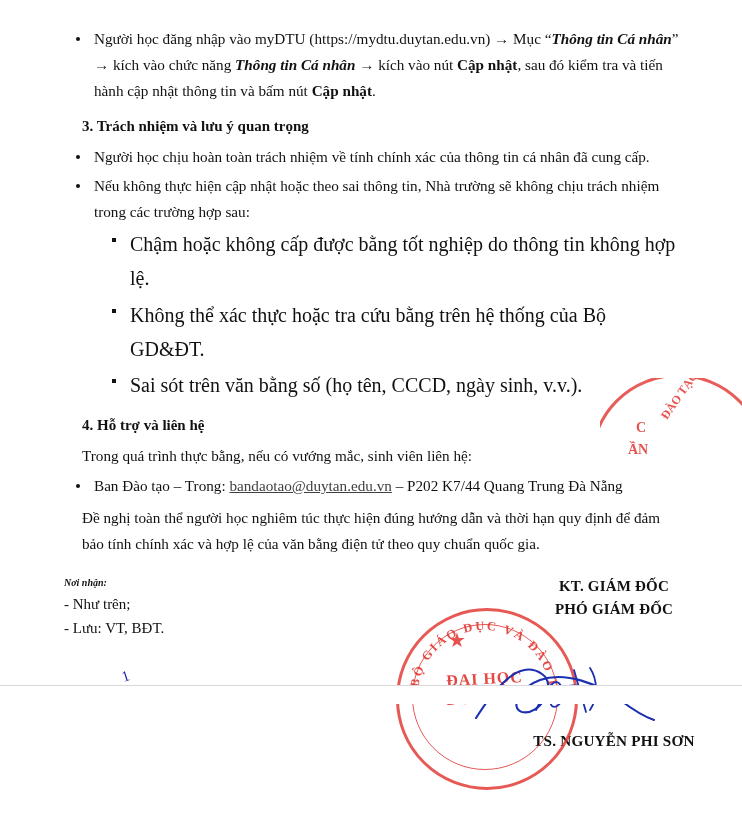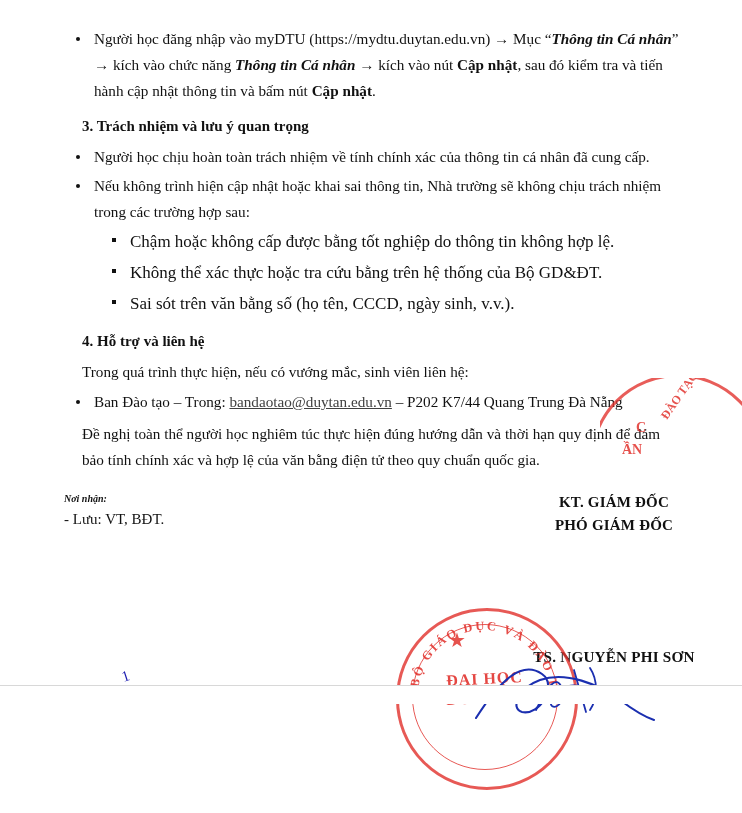--- a/index.html
+++ b/index.html
@@ -40,21 +40,21 @@
     position: absolute;
     left: 12px;
     top: 11px;
     width: 4px;
     height: 4px;
     background: #111;
     border-radius: 50%;
   }
   .bullet-item.l2 {
     padding-left: 66px;
-    font-size: 17px;
+    font-size: 20px;
   }
   .bullet-item.l2::before {
     left: 48px;
     top: 11px;
     width: 4px;
     height: 4px;
     border-radius: 0;
   }
   .heading {
     font-size: 15px;
@@ -230,61 +230,62 @@
     </li>
   </ul>
 
   <div class="heading">3. Trách nhiệm và lưu ý quan trọng</div>
 
   <ul class="bullet-list">
     <li class="bullet-item">
       <span>Người học chịu hoàn toàn trách nhiệm về tính chính xác của thông tin cá nhân đã cung cấp.</span>
     </li>
     <li class="bullet-item">
-      <span>Nếu không trình hiện cập nhật hoặc khai sai thông tin, Nhà trường sẽ không chịu trách nhiệm trong các trường hợp sau:</span>
+      <span>Nếu không thực hiện cập nhật hoặc theo sai thông tin, Nhà trường sẽ không chịu trách nhiệm trong các trường hợp sau:</span>
     </li>
     <li class="bullet-item l2">
       <span>Chậm hoặc không cấp được bằng tốt nghiệp do thông tin không hợp lệ.</span>
     </li>
     <li class="bullet-item l2">
       <span>Không thể xác thực hoặc tra cứu bằng trên hệ thống của Bộ GD&amp;ĐT.</span>
     </li>
     <li class="bullet-item l2">
       <span>Sai sót trên văn bằng số (họ tên, CCCD, ngày sinh, v.v.).</span>
     </li>
   </ul>
 
   <div class="heading">4. Hỗ trợ và liên hệ</div>
-  <div class="para">Trong quá trình thực hiện, nếu có vướng mắc, sinh viên liên hệ:</div>
+  <div class="para">Trong quá trình thực bằng, nếu có vướng mắc, sinh viên liên hệ:</div>
 
   <ul class="bullet-list">
     <li class="bullet-item">
       <span>Ban Đào tạo – Trong: </span><a class="link" href="#">bandaotao@duytan.edu.vn</a><span> – P202 K7/44 Quang Trung Đà Nẵng</span>
     </li>
   </ul>
 
   <div class="para">Đề nghị toàn thể người học nghiêm túc thực hiện đúng hướng dẫn và thời hạn quy định để đảm bảo tính chính xác và hợp lệ của văn bằng điện tử theo quy chuẩn quốc gia.</div>
 
   <div class="lower-block">
     <div class="recipients">
       <div class="title">Nơi nhận:</div>
+      <div>- Như trên;</div>
       <div>- Lưu: VT, BĐT.</div>
     </div>
     <div class="signature">
       <div class="line1">KT. GIÁM ĐỐC</div>
       <div class="line2">PHÓ GIÁM ĐỐC</div>
       <div class="name">TS. NGUYỄN PHI SƠN</div>
     </div>
   </div>
 
   <div class="stamp2">
     <div class="stamp2-ring"></div>
     <div class="stamp2-txt" style="left:52px; top:10px; transform:rotate(-55deg); font-size:12px;">ĐÀO TẠO</div>
     <div class="stamp2-txt" style="left:36px; top:42px;">C</div>
-    <div class="stamp2-txt" style="left:22px; top:64px;">ẦN</div>
+    <div class="stamp2-txt" style="left:28px; top:64px;">ẦN</div>
   </div>
 
   <div class="stamp">
     <div class="stamp-ring"></div>
     <div class="stamp-ring inner"></div>
     <svg class="stamp-arc" viewBox="0 0 176 176">
       <defs>
         <path id="arcTop" d="M 22,88 A 66,66 0 0 1 154,88"></path>
       </defs>
       <text><textPath href="#arcTop" startOffset="4%">BỘ GIÁO DỤC VÀ ĐÀO TẠO</textPath></text>

